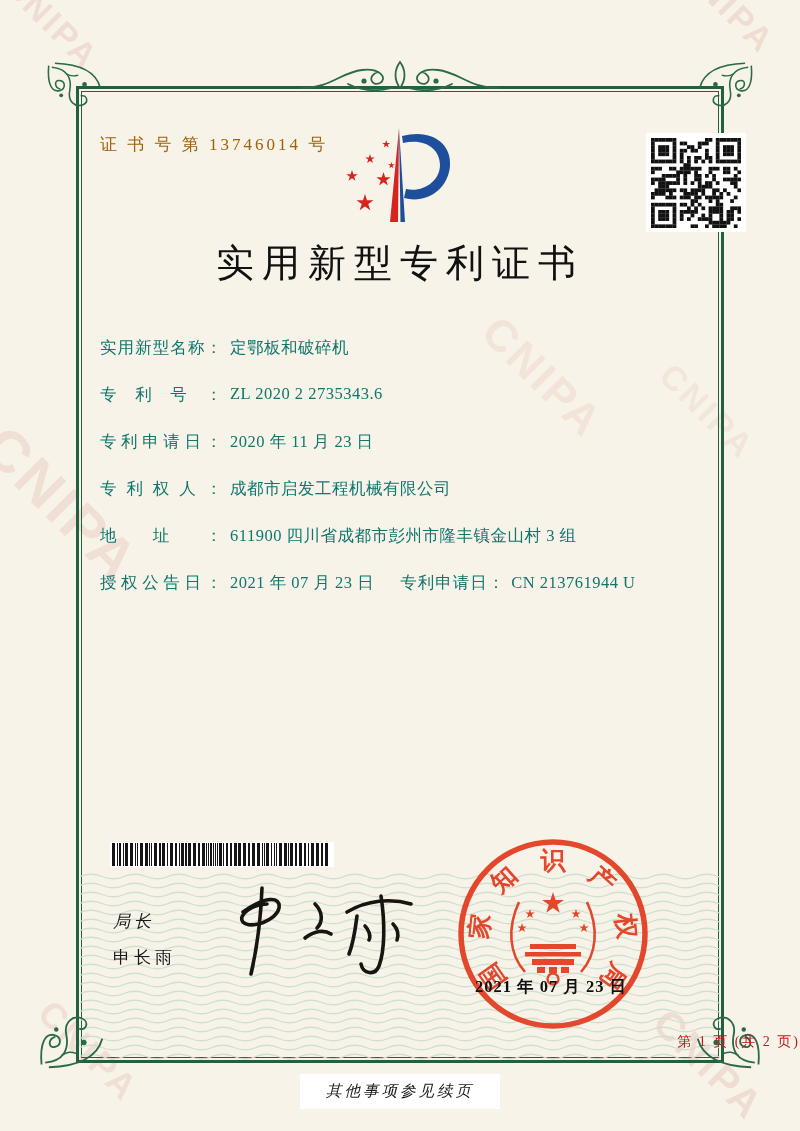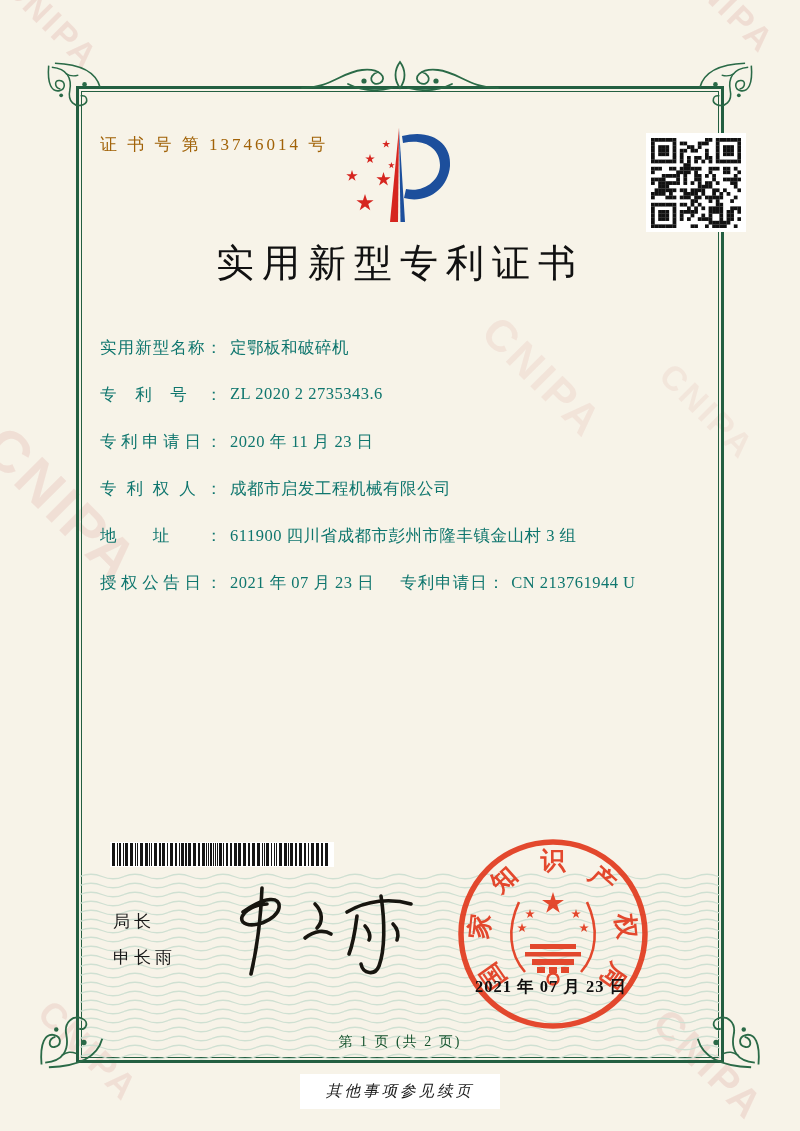--- a/index.html
+++ b/index.html
@@ -55,35 +55,35 @@
   
   .paras { position:absolute; left:98px; top:656px; width:608px; font-size:15.5px;
            line-height:26.5px; color:#1e1e1e; text-align:justify; }
   .paras p { text-indent:2em; }
 
   
   .barcode { position:absolute; left:110px; top:842px; width:224px; height:25px; background:#fff; }
   .barcode-bars { position:absolute; inset:1px 2px; }
 
   
-  .sig-role { position:absolute; left:113px; top:910px; font-size:17px; letter-spacing:4px; color:#1a1a1a; }
+  .sig-role { position:absolute; left:113px; top:910px; font-size:17px; letter-spacing:4px; color:#1a1a1a;font-style:italic; }
   .sig-name { position:absolute; left:113px; top:946px; font-size:17px; letter-spacing:4px; color:#1a1a1a; }
   .signature { position:absolute; left:215px; top:882px; }
   .signature path { fill:none; stroke:#17150f; stroke-width:3.6; stroke-linecap:round; stroke-linejoin:round; }
 
   
   .seal { position:absolute; left:455px; top:836px; }
   .seal-char { font-size:25px; font-weight:bold; fill:#e23a1e; text-anchor:middle; dominant-baseline:middle;
                font-family:"Liberation Serif",serif; }
   .seal-date { font-size:16.5px; font-weight:bold; fill:#101010; text-anchor:middle; letter-spacing:1px;
                font-family:"Liberation Serif",serif; }
 
   
-  .page-num { position:absolute; left:0; right:0; top:1033px; text-align:center; font-size:14px;
-              letter-spacing:2px; color:#14532d; }
+  .page-num { position:absolute; left:0; right:0; top:1033px; text-align:right; font-size:14px;
+              letter-spacing:2px; color:#b91c1c; }
   .note-wrap { position:absolute; left:0; right:0; top:1074px; text-align:center;font-style:italic; }
   .note { display:inline-block; background:#fff; padding:7px 26px; font-size:15.5px; letter-spacing:3px; color:#1a1a1a; }
 </style>
 </head>
 <body>
 
 <svg width="0" height="0" style="position:absolute">
   <defs>
     <polygon id="star" points="10,0 12.245,6.91 19.51,6.91 13.63,11.18 15.88,18.09 10,13.82 4.12,18.09 6.37,11.18 0.49,6.91 7.755,6.91"></polygon>
     <g id="flourish">

